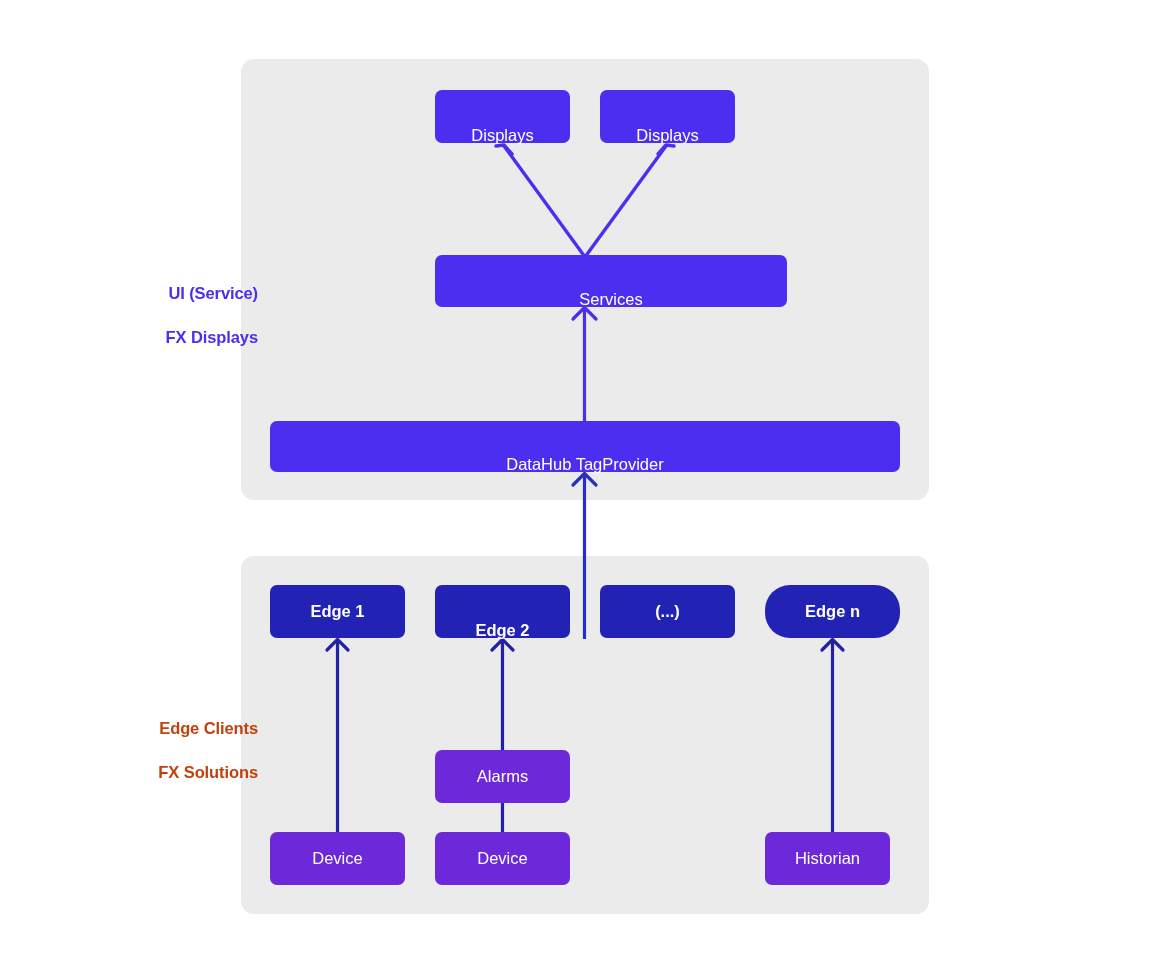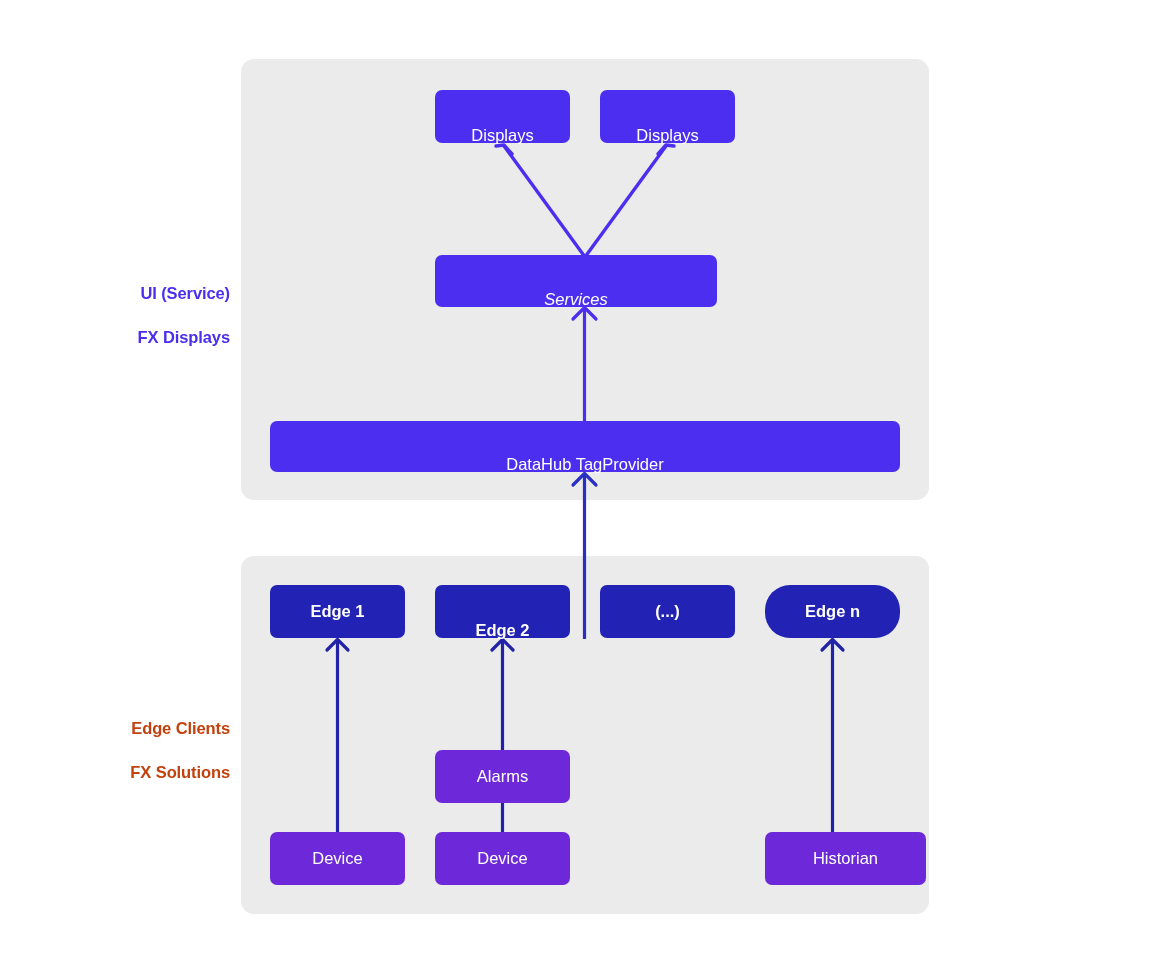--- a/index.html
+++ b/index.html
@@ -39,20 +39,21 @@
     height: 358px;
   }
   .group-label {
     position: absolute;
     font-weight: bold;
     font-size: 16.5px;
     line-height: 22px;
     text-align: right;
     white-space: pre-line;
     letter-spacing: -0.1px;
+    padding-left: 28px;
   }
   #label-ui {
     left: 0px;
     top: 260px;
     width: 230px;
     color: #4b2eef;
   }
   #label-edge {
     left: 0px;
     top: 695px;
@@ -76,33 +77,33 @@
   }
   .violet { background: #4b2eef; align-items: flex-end; }
   .indigo { background: #2222b4; }
   .navy   { background: #6d28d9; }
   .t-regular { font-size: 16.5px; font-weight: normal; }
   .t-bold    { font-size: 16.5px; font-weight: bold; }
 
   
   #node-displays-left  { left: 435px; top: 90px;  width: 135px; height: 53px; }
   #node-displays-right { left: 600px; top: 90px;  width: 135px; height: 53px; }
-  #node-services       { left: 435px; top: 255px; width: 282px; height: 52px; font-style: italic; }
+  #node-services       { left: 435px; top: 255px; width: 352px; height: 52px; }
   #node-tagprovider    { left: 270px; top: 421px; width: 630px; height: 51px; }
 
   
   #node-edge-1     { left: 270px; top: 585px; width: 135px; height: 53px; }
   #node-edge-2     { left: 435px; top: 585px; width: 135px; height: 53px; align-items: flex-end; }
   #node-edge-more  { left: 600px; top: 585px; width: 135px; height: 53px; }
   #node-edge-n     { left: 765px; top: 585px; width: 135px; height: 53px; border-radius: 25px; }
 
   #node-alarms     { left: 435px; top: 750px; width: 135px; height: 53px; }
   #node-device-1   { left: 270px; top: 832px; width: 135px; height: 53px; }
   #node-device-2   { left: 435px; top: 832px; width: 135px; height: 53px; }
-  #node-historian  { left: 765px; top: 832px; width: 161px; height: 53px; }
+  #node-historian  { left: 765px; top: 832px; width: 125px; height: 53px; }
 
   #edges-layer {
     position: absolute;
     left: 0;
     top: 0;
     width: 1170px;
     height: 975px;
     z-index: 2;
     pointer-events: none;
   }

